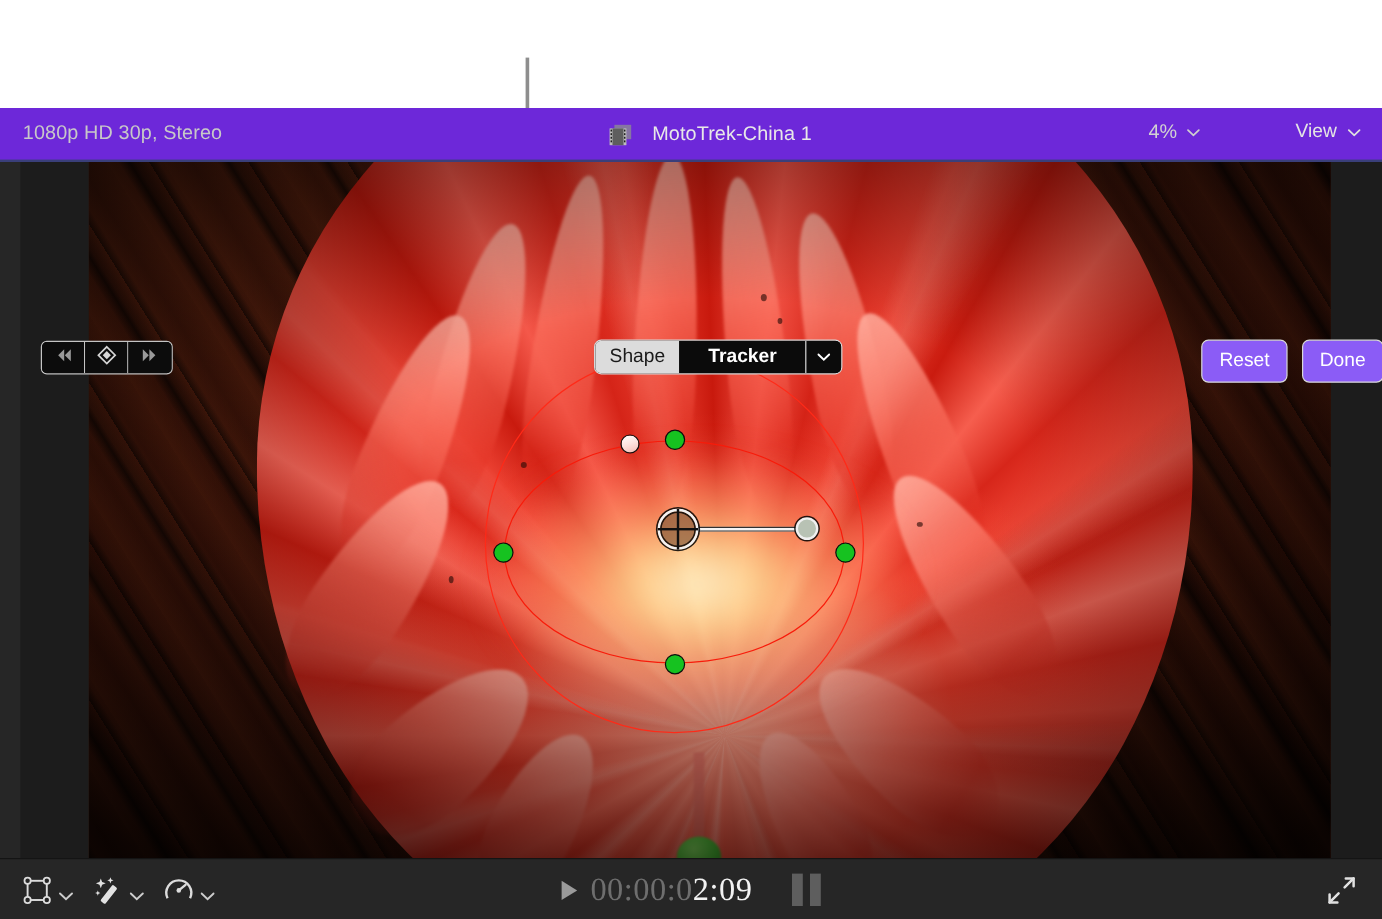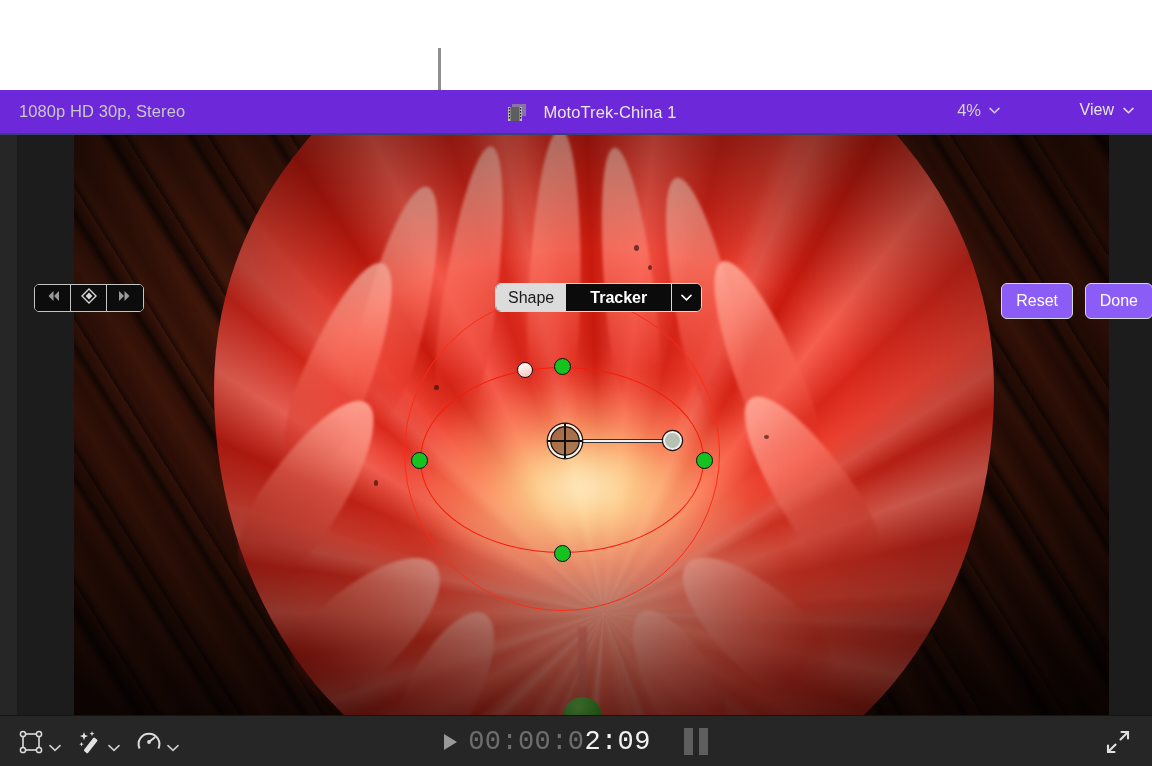--- a/index.html
+++ b/index.html
@@ -424,21 +424,21 @@
     gap: 11px;
     pointer-events: none;
   }
   .play-tri {
     width: 0; height: 0;
     border-left: 13px solid #9a9a9a;
     border-top: 8px solid transparent;
     border-bottom: 8px solid transparent;
   }
   .timecode {
-    font-family: Liberation Mono, monospace;
+    font-family: Liberation Serif, serif;
     font-size: 27px;
     letter-spacing: 0.4px;
   }
   .tc-dim { color: #6e6e6e; }
   .tc-on  { color: #f2f2f2; }
   .pause-bars { display: flex; gap: 6px; margin-left: 22px; }
   .pause-bars span { display: block; width: 9px; height: 27px; background: #5e5e5e; }
 
   .tool-right {
     position: absolute;

